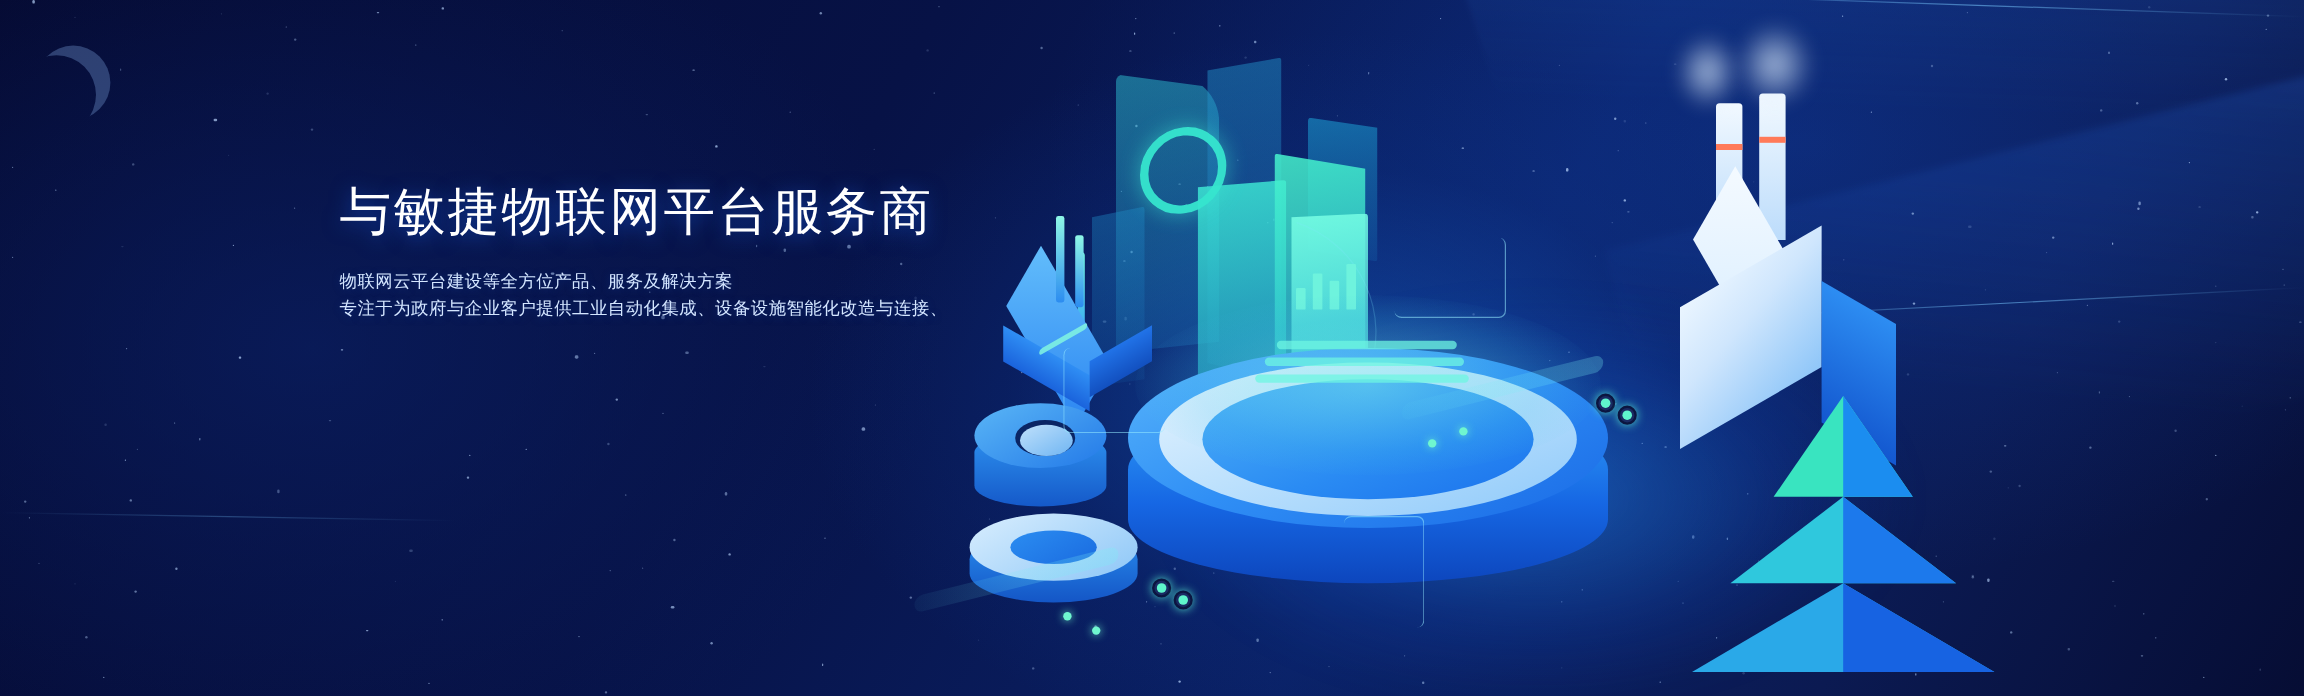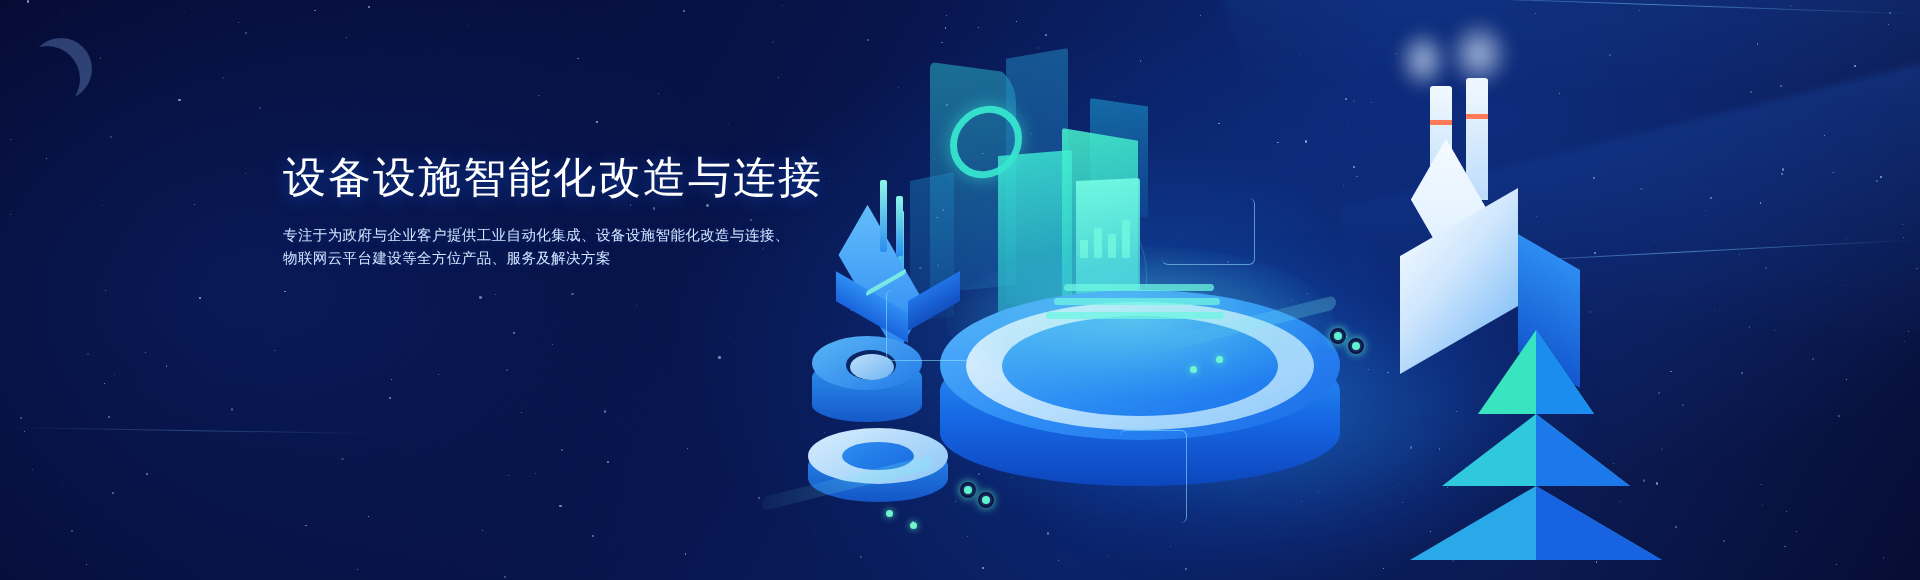--- a/index.html
+++ b/index.html
@@ -438,25 +438,25 @@
       <span style="left:1300.8px;top:556.1px;width:0.8px;height:0.8px;opacity:0.19"></span>
       <span style="left:1672.8px;top:405.8px;width:0.9px;height:0.9px;opacity:0.19"></span>
       <span style="left:1490.9px;top:521.3px;width:2.4px;height:2.4px;opacity:0.66"></span>
       <span style="left:919.4px;top:266.7px;width:2.5px;height:2.5px;opacity:0.28"></span>
       <span style="left:1317.5px;top:491.2px;width:0.9px;height:0.9px;opacity:0.57"></span>
       <span style="left:1005.6px;top:155.2px;width:0.9px;height:0.9px;opacity:0.55"></span>
     </div>
 
   <div class="copy">
     <div class="headline">
-      <div>设备设施智能化改造与连接</div>
+      <div>与敏捷物联网平台服务商</div>
     </div>
     <div class="subtitle">
+      <div>物联网云平台建设等全方位产品、服务及解决方案</div>
       <div>专注于为政府与企业客户提供工业自动化集成、设备设施智能化改造与连接、</div>
-      <div>物联网云平台建设等全方位产品、服务及解决方案</div>
     </div>
   </div>
 
   <div class="art">
 
     <div class="ground-glow"></div>
 
     <div class="panel p1"></div>
     <div class="panel p7"></div>
     <div class="panel p2"></div>

